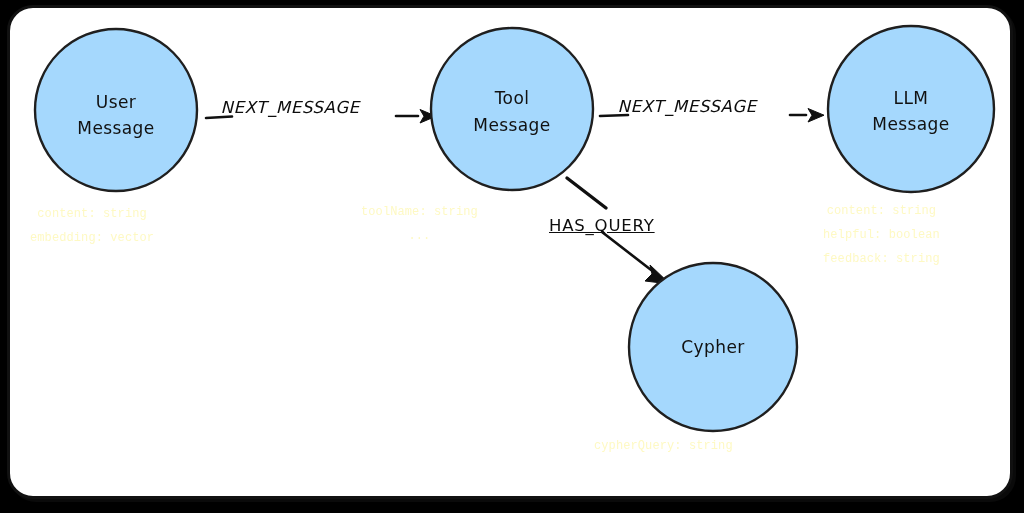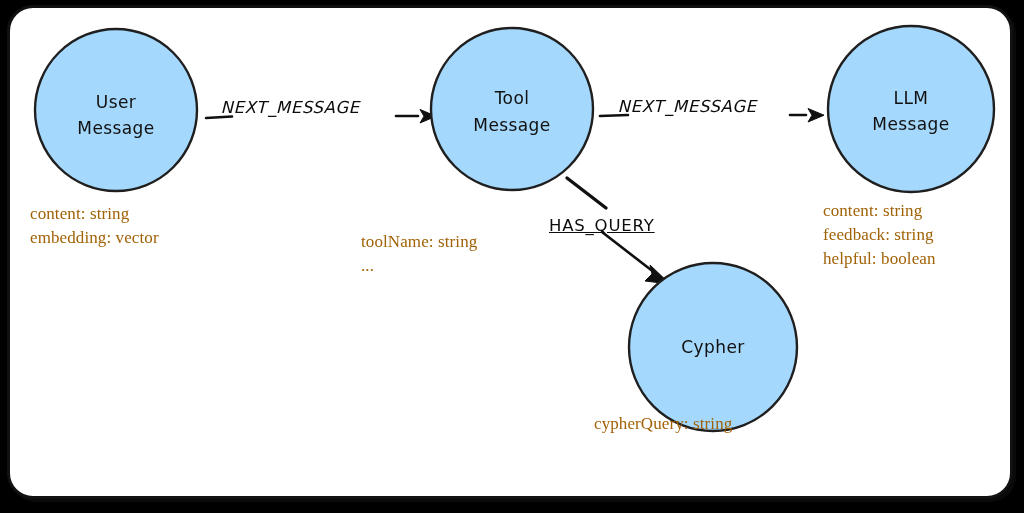--- a/index.html
+++ b/index.html
@@ -12,20 +12,21 @@
     height: 513px;
     overflow: hidden;
     font-family: "DejaVu Sans", sans-serif;
   }
 
   #canvas {
     position: relative;
     width: 1024px;
     height: 513px;
     background: #000000;
+    text-align: center;
   }
 
   
   #card {
     position: absolute;
     left: 7px;
     top: 5px;
     width: 1006px;
     height: 494px;
     background: #ffffff;
@@ -56,23 +57,23 @@
     font-family: "DejaVu Sans", sans-serif;
     font-size: 17px;
     fill: #111111;
     text-anchor: middle;
     font-weight: 400;
     letter-spacing: 0.4px;
   }
 
   .prop-text {
     position: absolute;
-    font-family: Liberation Serif, serif;
-    font-size: 17px;
-    color: #a16207;
+    font-family: Liberation Mono, monospace;
+    font-size: 12px;
+    color: #fef9c3;
     line-height: 24px;
     white-space: nowrap;
     letter-spacing: 0.1px;
   }
 
   .edge-line {
     stroke: #101010;
     stroke-width: 2.6;
     stroke-linecap: round;
     fill: none;
@@ -160,28 +161,28 @@
 
   <div class="edge-label" style="left:619px; top:97px;">NEXT_MESSAGE</div>
 
   <div class="edge-label upright" style="left:549px; top:216px;text-decoration:underline;">HAS_QUERY</div>
 
   <div class="prop-text" style="left:30px; top:202px;">
     <div>content: string</div>
     <div>embedding: vector</div>
   </div>
 
-  <div class="prop-text" style="left:361px; top:200px;margin-top:30px;">
+  <div class="prop-text" style="left:361px; top:200px;">
     <div>toolName: string</div>
     <div>...</div>
   </div>
 
   <div class="prop-text" style="left:823px; top:199px;">
     <div>content: string</div>
+    <div>helpful: boolean</div>
     <div>feedback: string</div>
-    <div>helpful: boolean</div>
   </div>
 
-  <div class="prop-text" style="left:594px; top:412px;">
+  <div class="prop-text" style="left:594px; top:434px;">
     <div>cypherQuery: string</div>
   </div>
 
 </div>
 
 </body></html>

